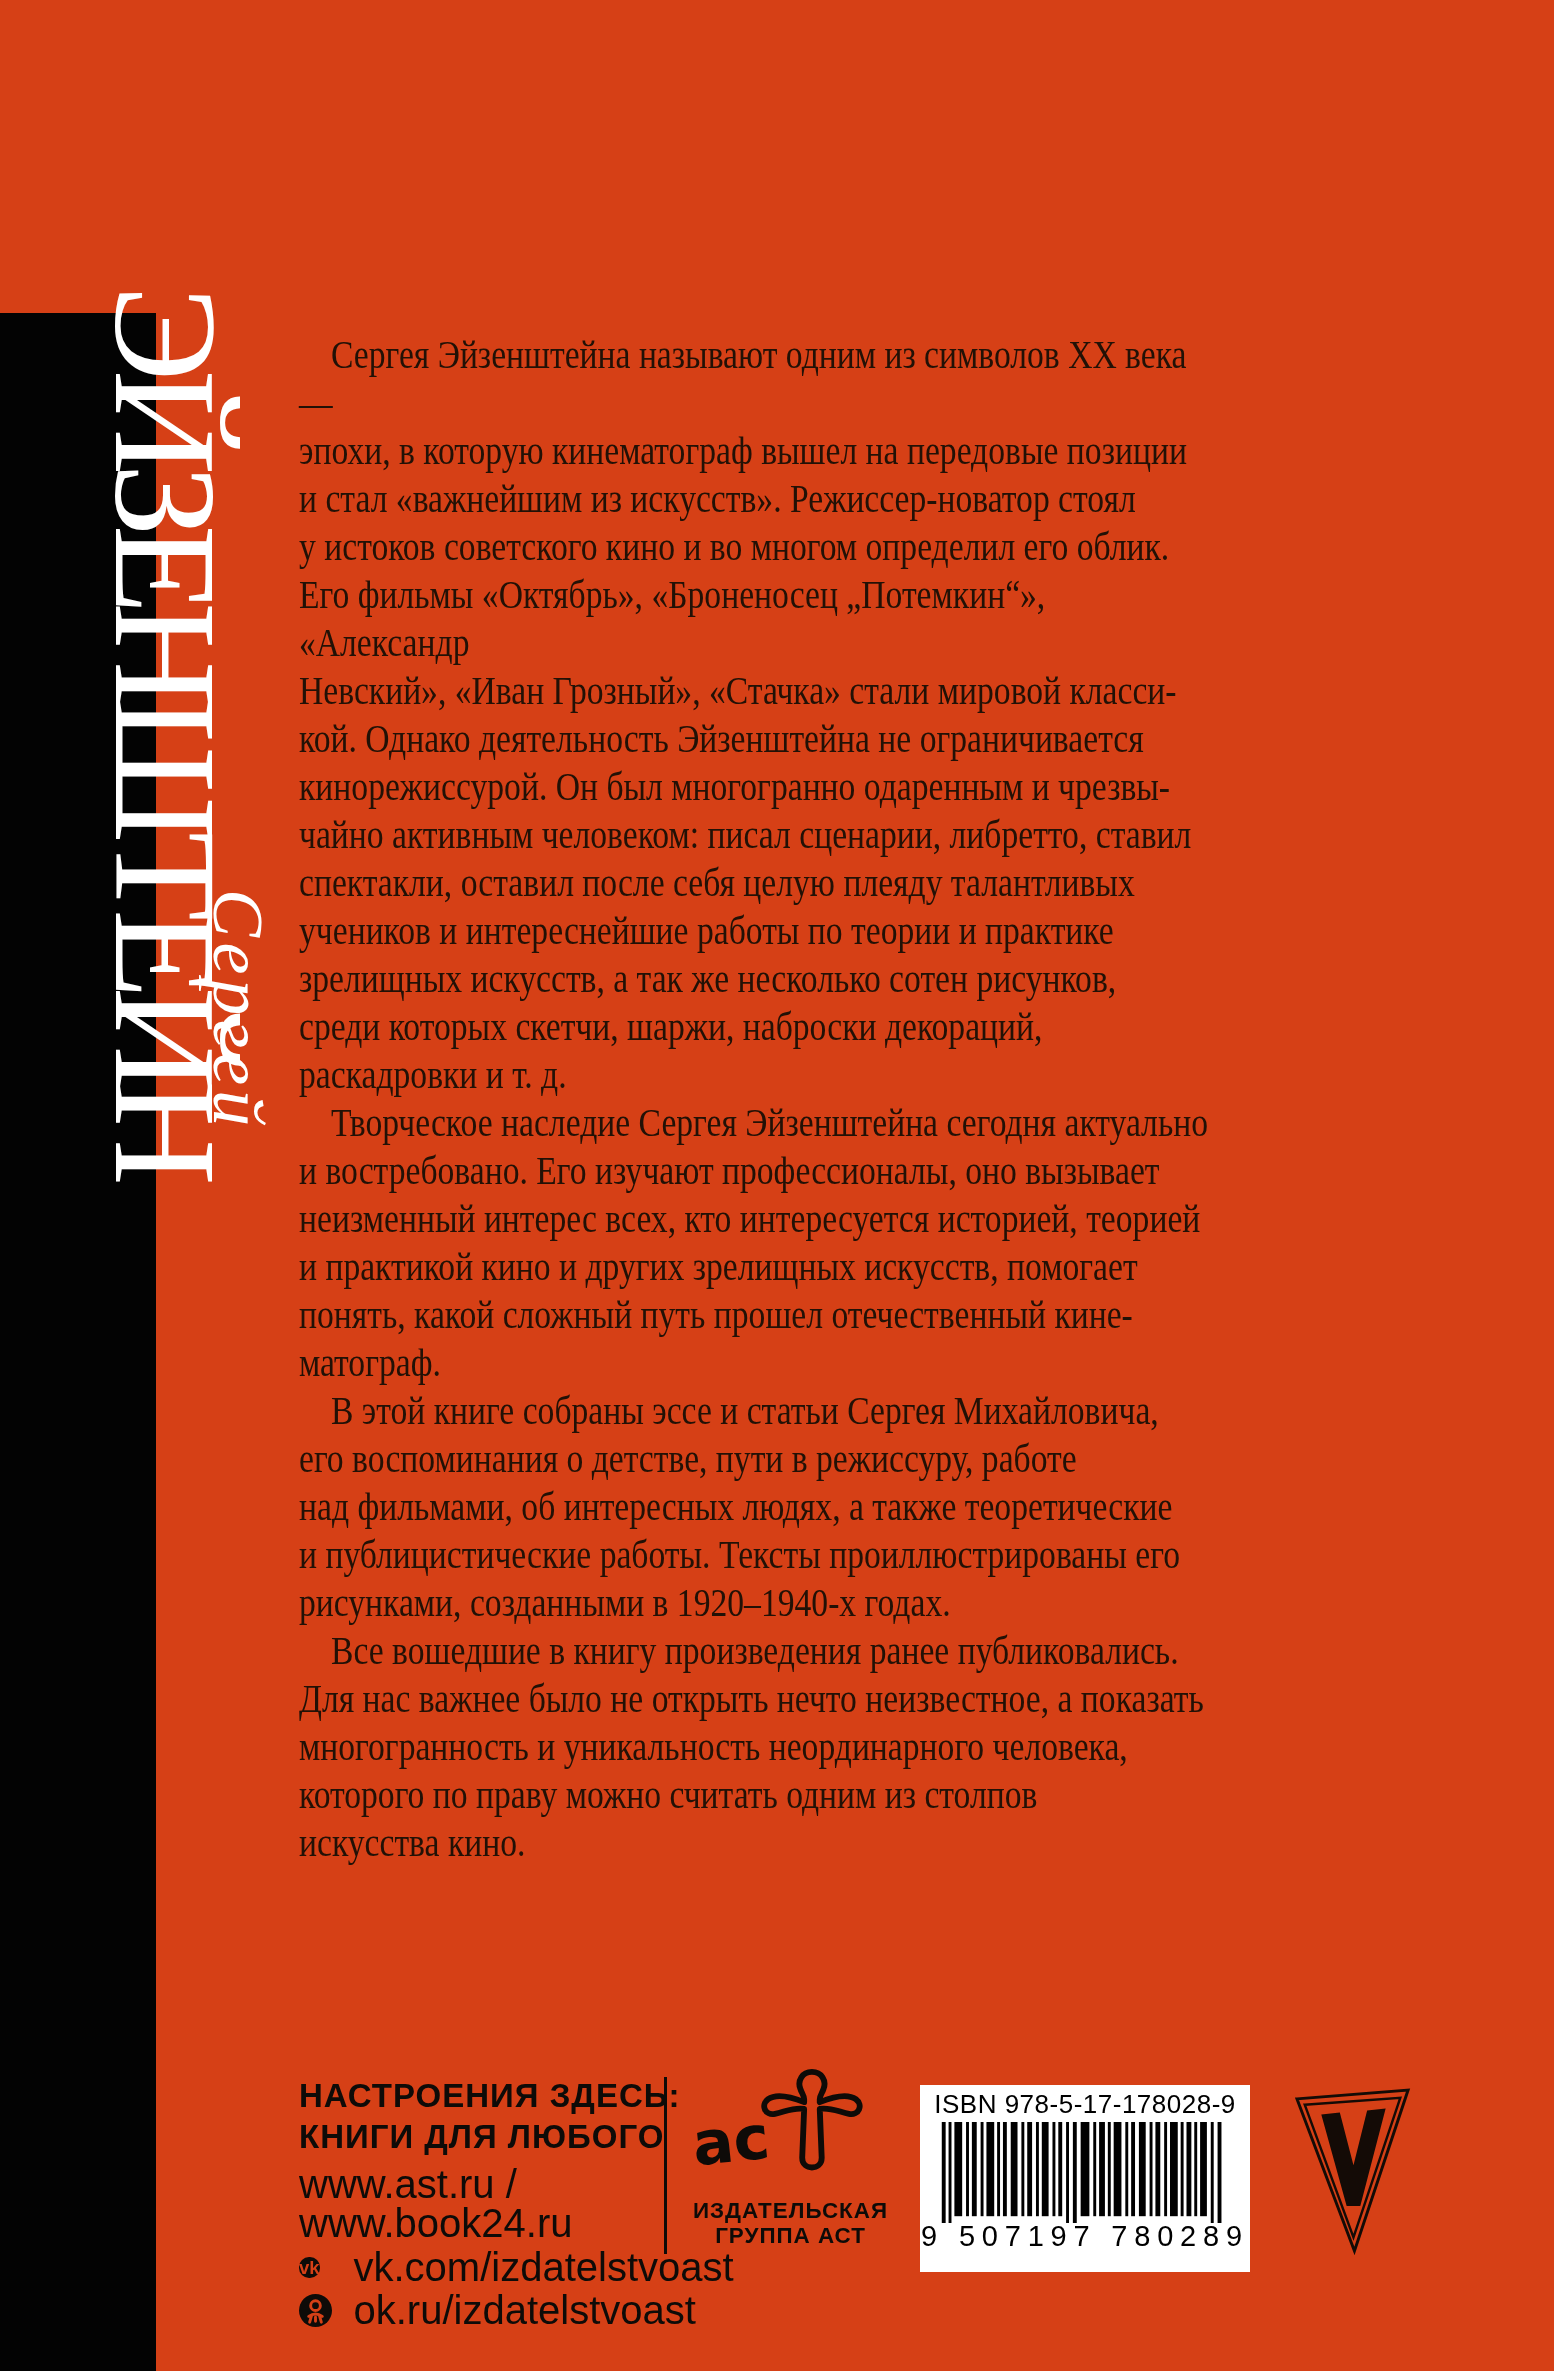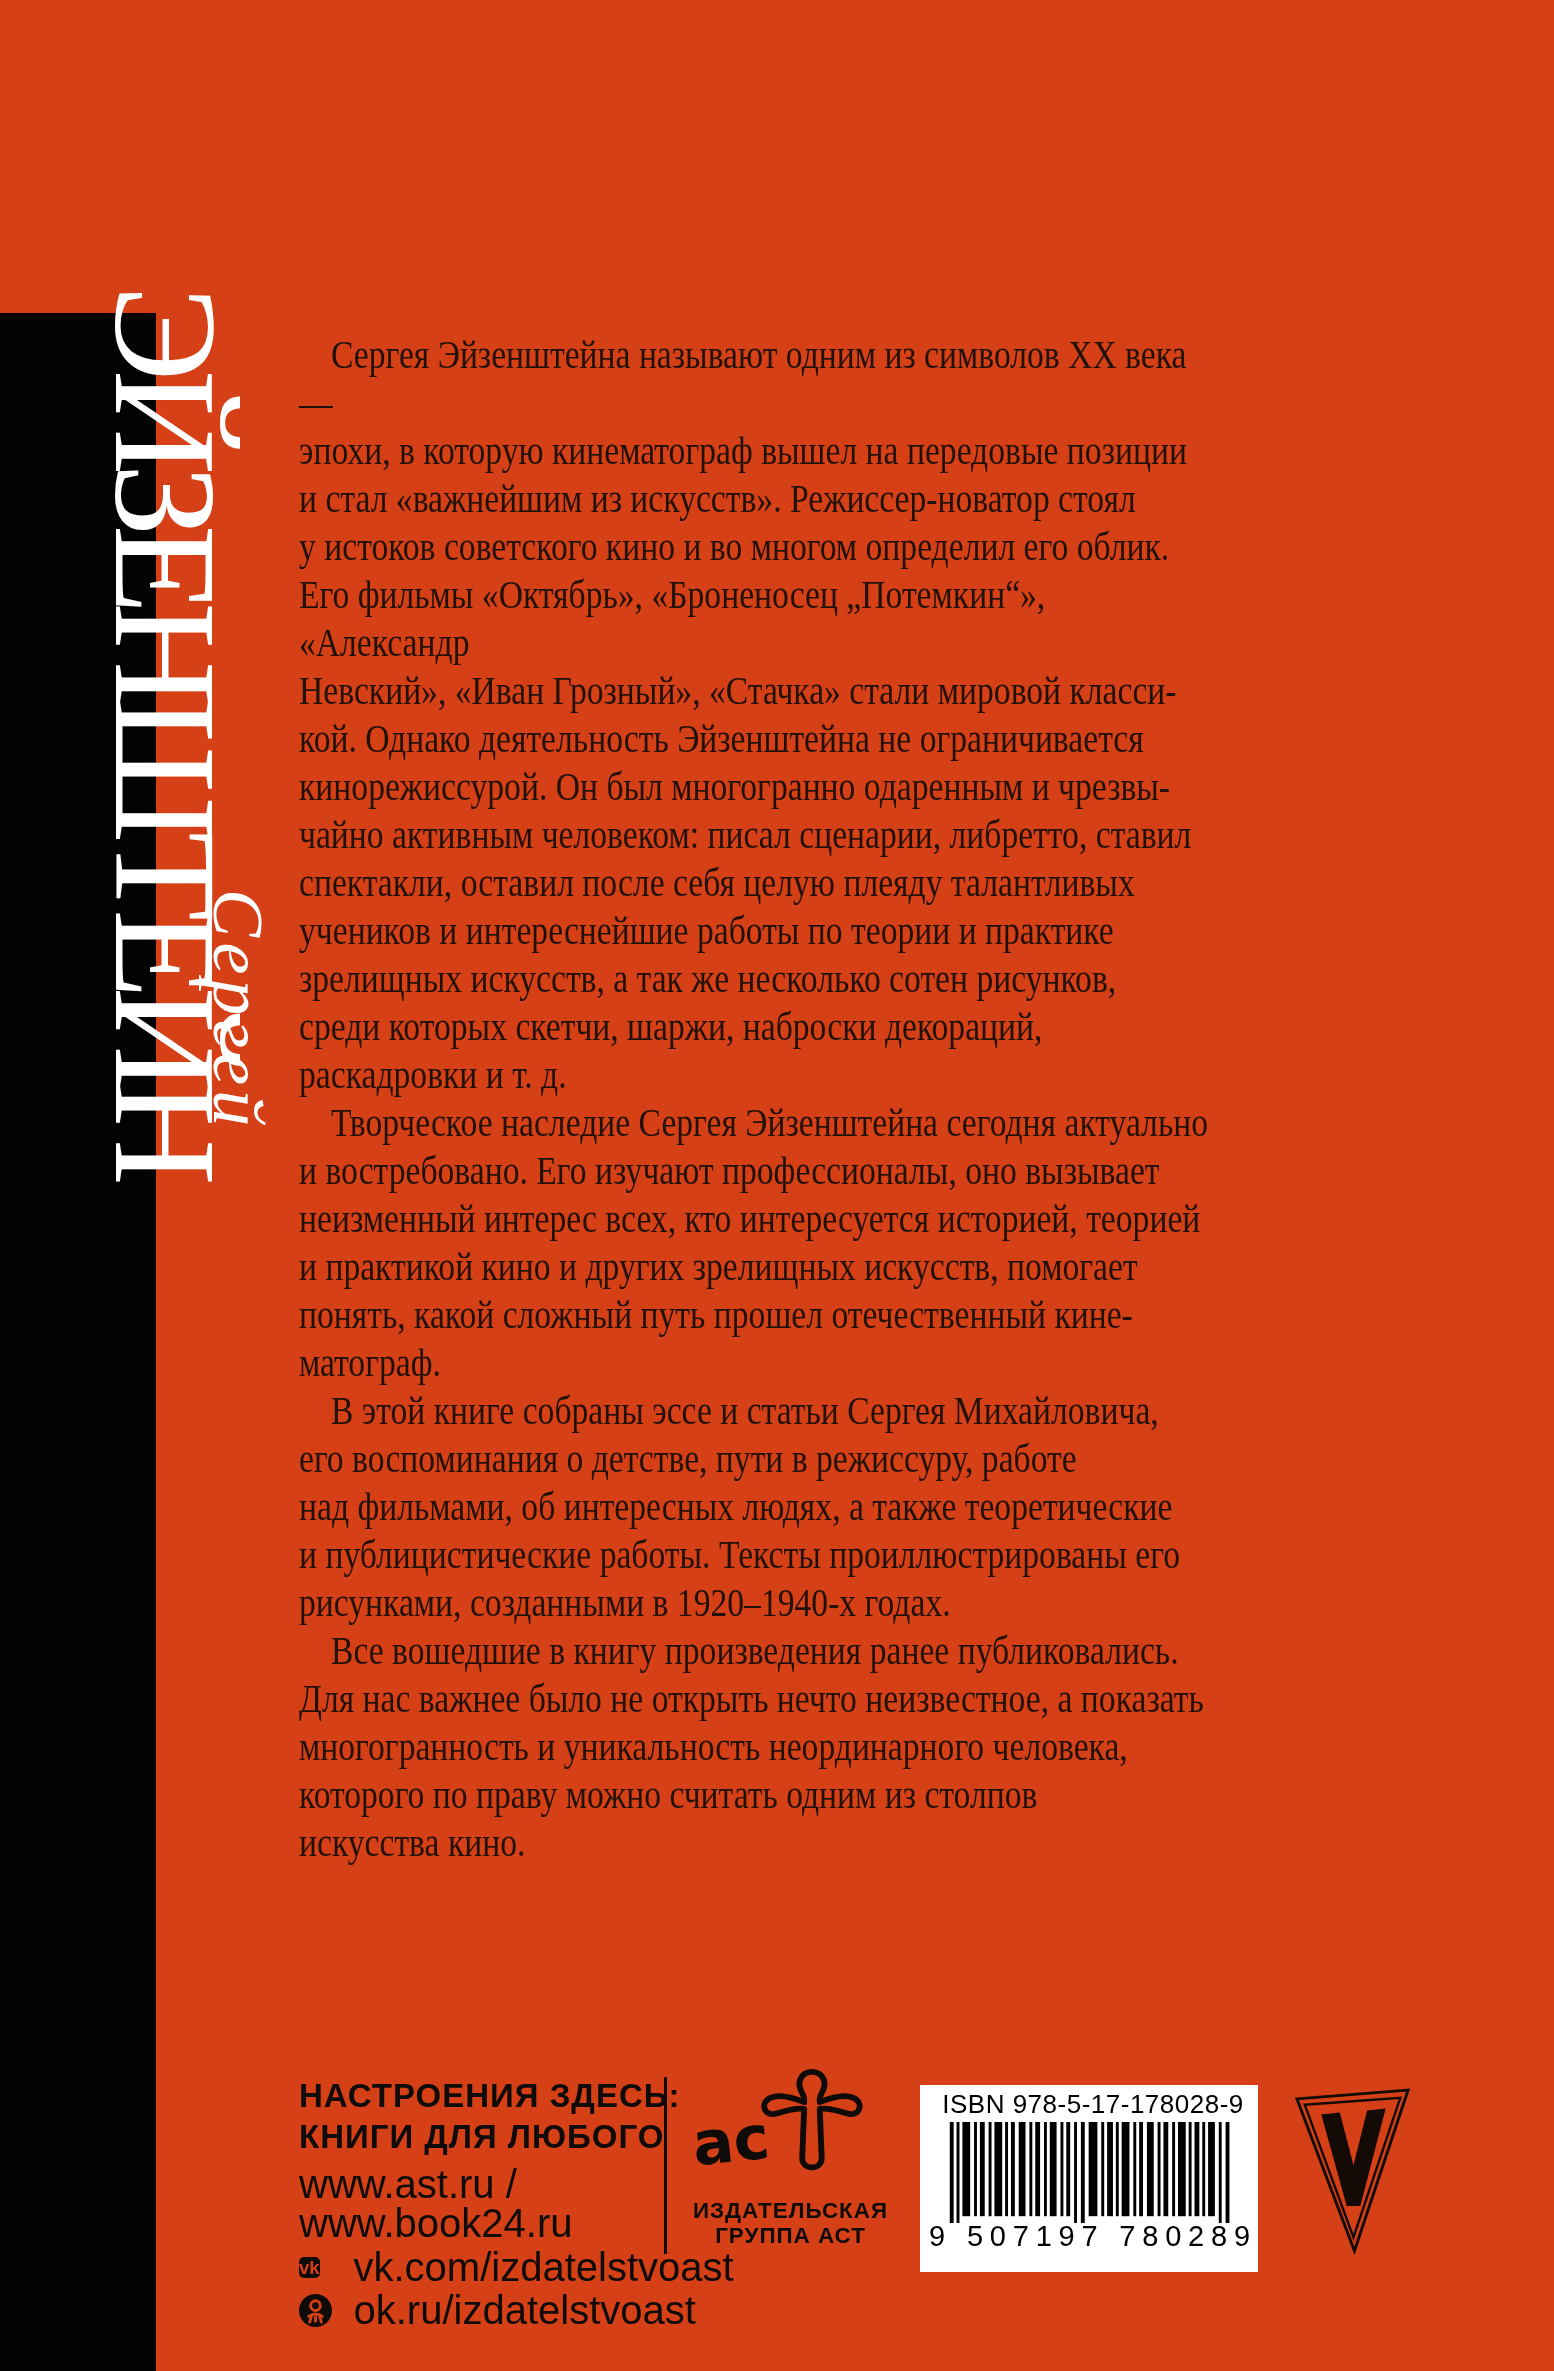--- a/index.html
+++ b/index.html
@@ -48,36 +48,35 @@
   
   .footer-left{
     position:absolute;left:299px;top:2075px;width:390px;
     font-family:"Liberation Sans", sans-serif;color:#0e0b08;
   }
   .promo{font-weight:bold;font-size:33px;line-height:41px;letter-spacing:1px;}
   .sites{font-size:40px;line-height:39px;margin-top:7.8px;}
   .social-row{display:flex;align-items:center;margin-top:5.9px;height:37px;}
   .social-icon{width:33px;height:33px;flex:0 0 33px;margin-right:21.5px;position:relative;}
   .vk-badge{
-    width:33px;height:33px;border-radius:5px;background:#0e0b08;
+    width:33px;height:33px;border-radius:10px;background:#0e0b08;
     color:#d64016;font-weight:bold;font-size:18.5px;line-height:33px;text-align:center;
     font-family:"Liberation Sans", sans-serif;
   }
   .social-url{font-size:40px;}
   .divider{position:absolute;left:664px;top:2077px;width:2.9px;height:177px;background:#0e0b08;}
   .ast-block{position:absolute;left:683px;top:2066px;width:215px;text-align:center;
     font-family:"Liberation Sans", sans-serif;color:#0e0b08;}
   .ast-caption{font-weight:bold;font-size:22.4px;line-height:29px;letter-spacing:1px;margin-top:4px;}
   
   .barcode-box{
     position:absolute;left:920px;top:2085px;width:330px;height:187px;
     background:#ffffff;color:#000;
     font-family:"Liberation Sans", sans-serif;
     text-align:center;
-    padding-left:8px;
   }
   .isbn-label{font-size:26px;line-height:35px;margin-top:2px;letter-spacing:0.5px;}
   .bars{display:block;margin:0 auto;}
   .barcode-digits{font-size:29px;line-height:31px;letter-spacing:6.8px;margin-top:-2px;}
   
   .v-logo{position:absolute;left:1294px;top:2087px;}
 </style>
 </head>
 <body>
 

